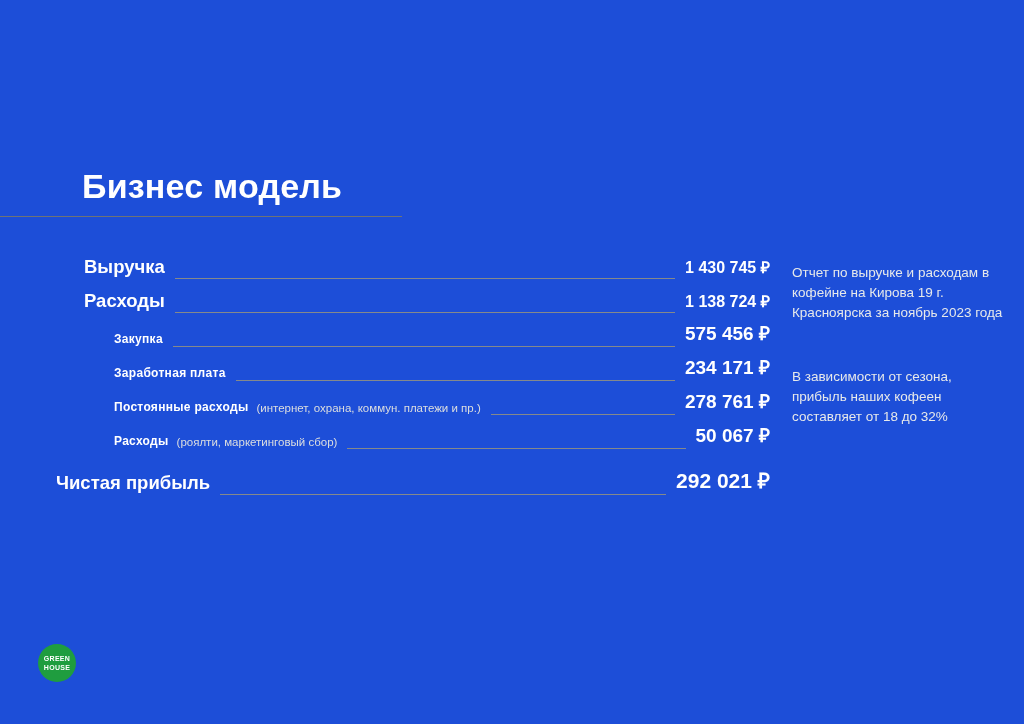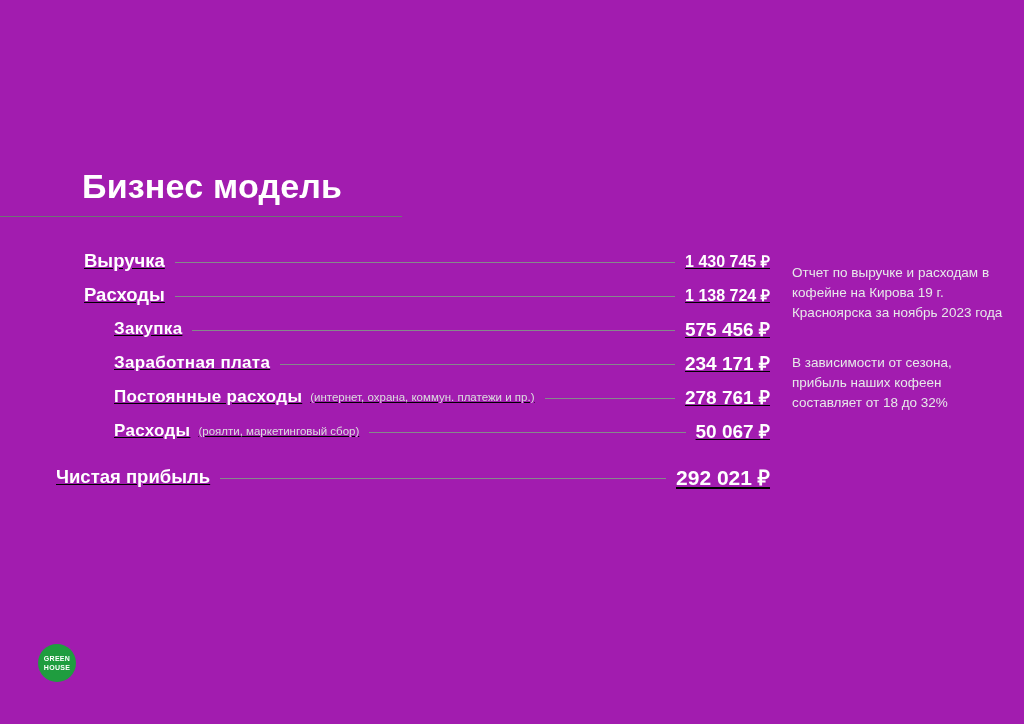--- a/index.html
+++ b/index.html
@@ -7,21 +7,21 @@
     padding: 0;
     background: #ffffff;
   }
   body {
     font-family: "Liberation Sans", sans-serif;
   }
   .slide {
     position: relative;
     width: 1024px;
     height: 724px;
-    background: #a21caf;
+    background: #1d4ed8;
     overflow: hidden;
   }
 
   
   .title {
     position: absolute;
     left: 82px;
     top: 167px;
     font-size: 34px;
     font-weight: bold;
@@ -41,22 +41,21 @@
   .rows {
     position: absolute;
     left: 0;
     top: 244px;
     width: 1024px;
   }
   .row {
     position: relative;
     height: 34px;
     display: flex;
-    align-items: center;
-    text-decoration: underline;
+    align-items: flex-end;
   }
   .row .label {
     color: #ffffff;
     white-space: nowrap;
   }
   .row .sub {
     color: #dcdedf;
     font-size: 11.5px;
     margin-left: 8px;
     white-space: nowrap;
@@ -81,21 +80,21 @@
     padding-left: 84px;
     padding-right: 254px;
   }
   .row-main .label { font-size: 18.5px; font-weight: bold; }
   .row-main .value { font-size: 16px; font-weight: bold; }
 
   .row-sub {
     padding-left: 114px;
     padding-right: 254px;
   }
-  .row-sub .label { font-size: 17px; font-weight: bold; letter-spacing: 0.3px; }
+  .row-sub .label { font-size: 12px; font-weight: bold; letter-spacing: 0.3px; }
   .row-sub .value { font-size: 19px; font-weight: bold; }
 
   .row-total {
     padding-left: 56px;
     padding-right: 254px;
     margin-top: 12px;
   }
   .row-total .label { font-size: 18.5px; font-weight: bold; }
   .row-total .value { font-size: 21px; font-weight: bold; }
 
@@ -103,21 +102,21 @@
   .notes {
     position: absolute;
     left: 792px;
     top: 263px;
     width: 215px;
     color: #e7e9ea;
     font-size: 13.5px;
     line-height: 20px;
   }
   .notes p { margin: 0; }
-  .notes .note-2 { margin-top: 30px; }
+  .notes .note-2 { margin-top: 44px; }
 
   
   .logo {
     position: absolute;
     left: 38px;
     top: 644px;
     width: 38px;
     height: 38px;
     border-radius: 50%;
     background: #1f9d3f;

